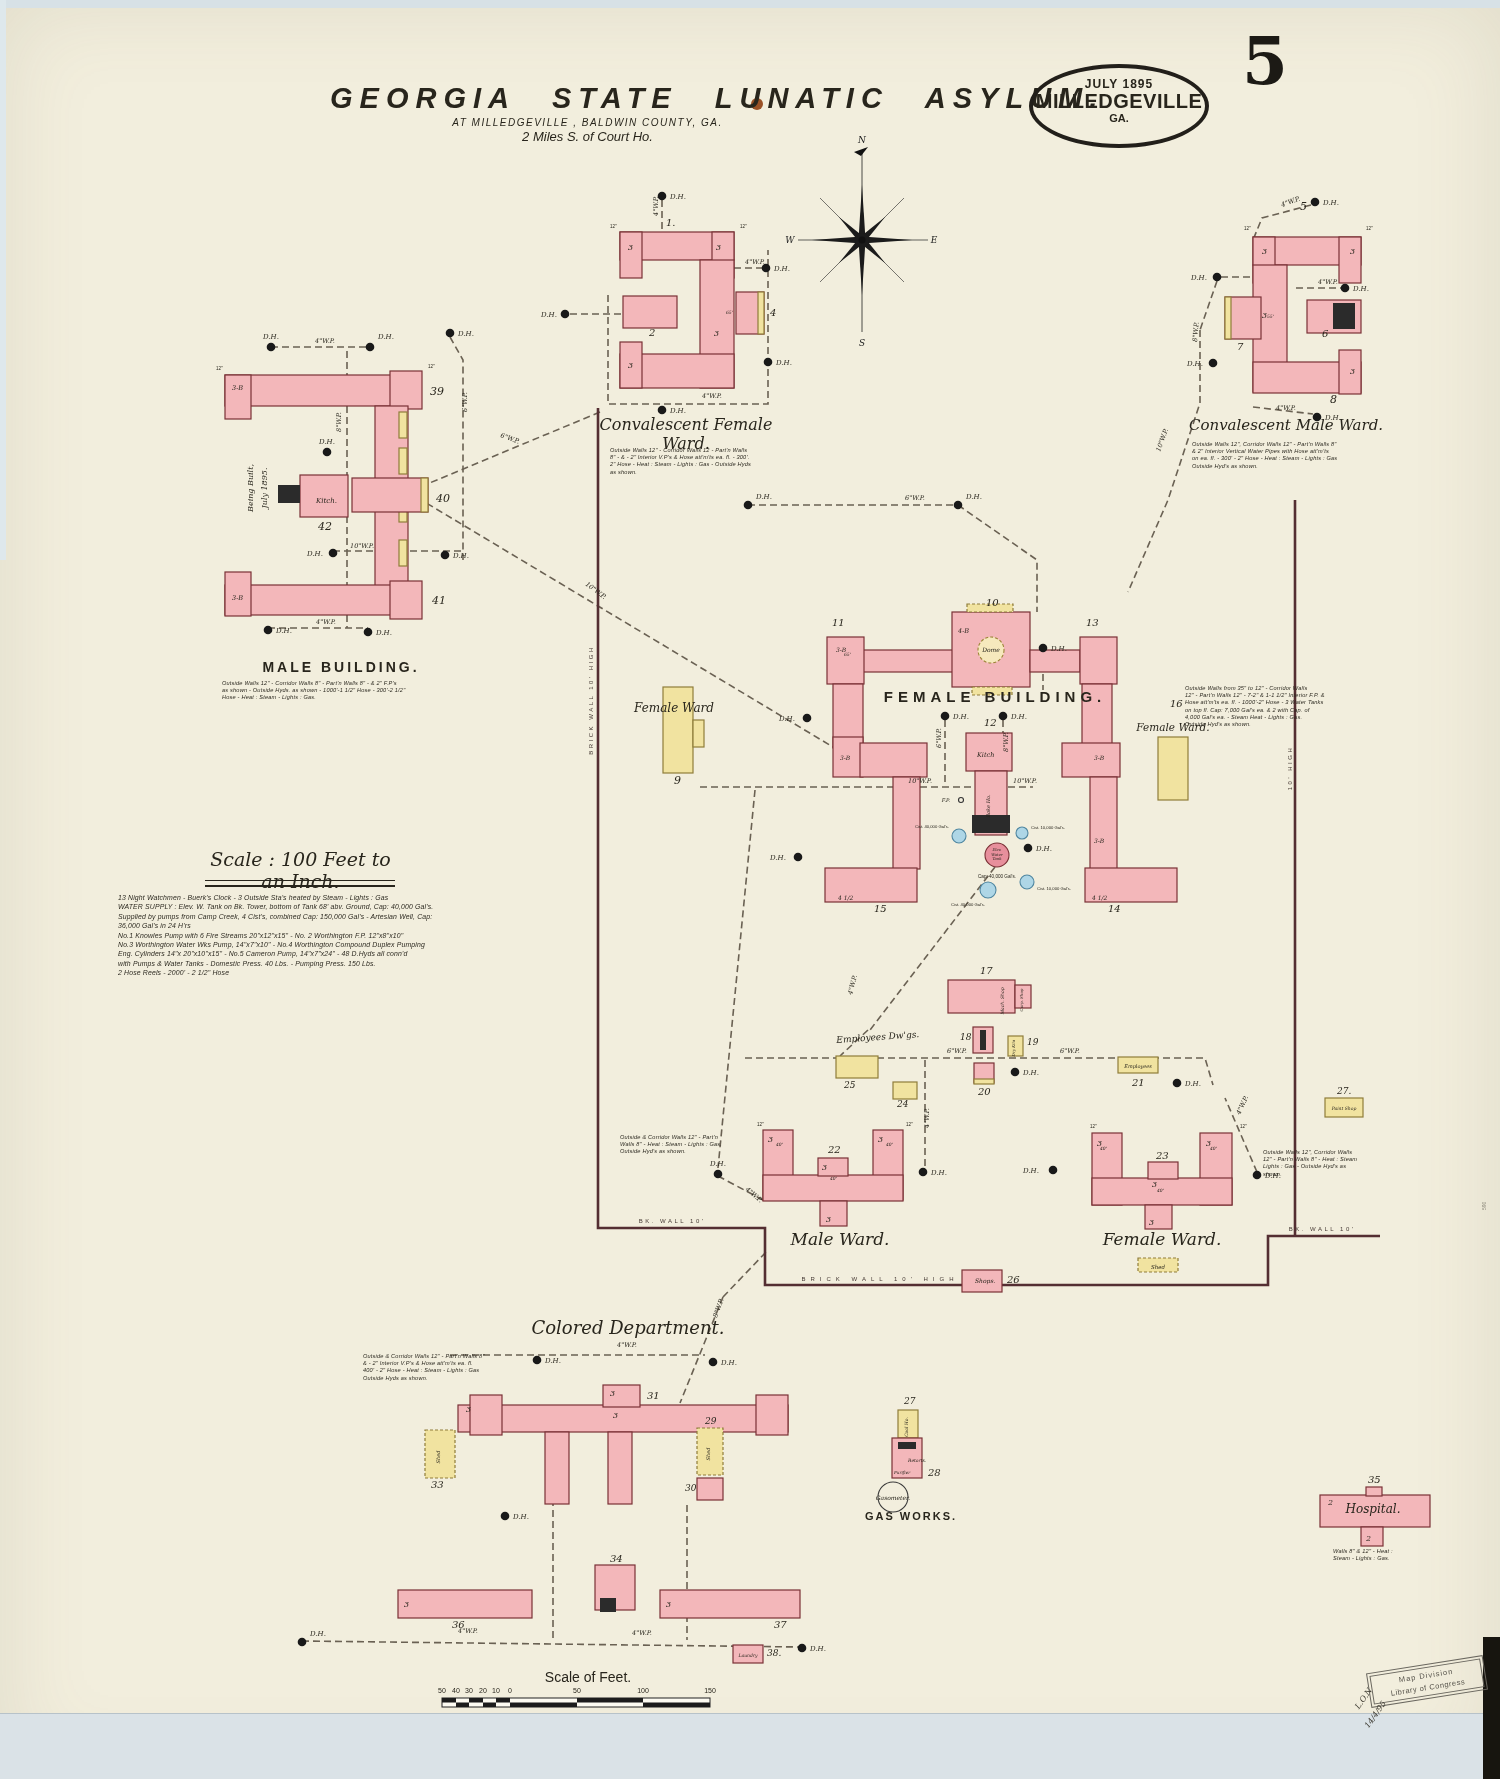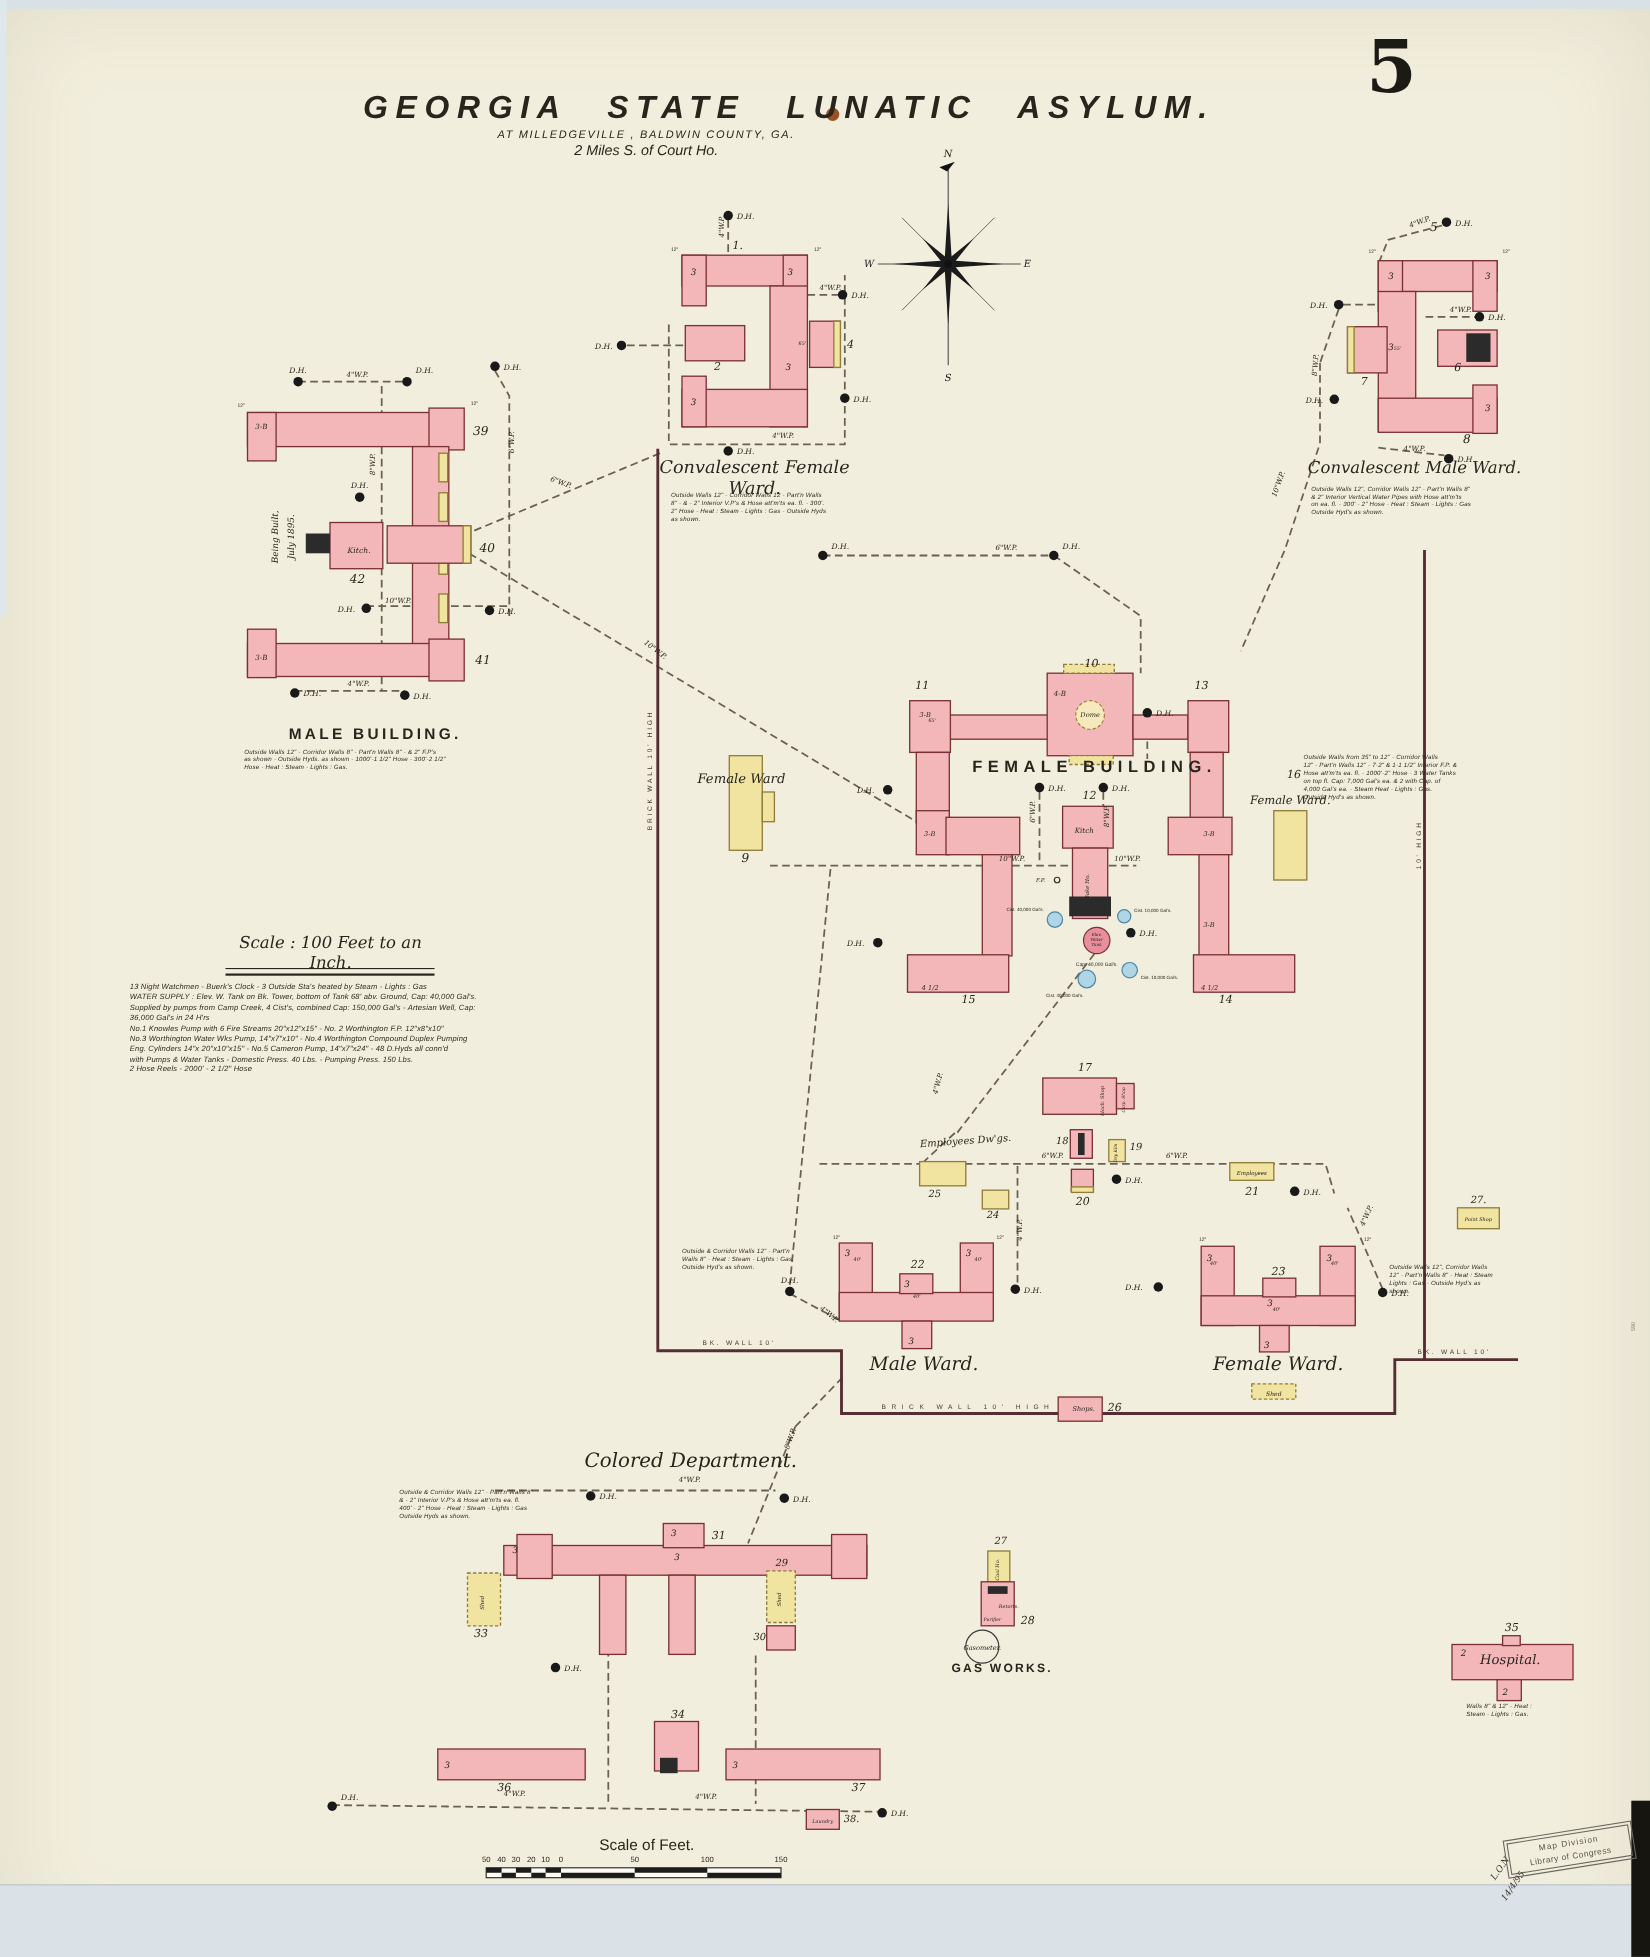--- a/index.html
+++ b/index.html
@@ -17,21 +17,21 @@
   #title-main{font-family:"Liberation Sans",sans-serif;font-style:italic;font-weight:bold;
               font-size:29px;letter-spacing:7px;word-spacing:22px;white-space:nowrap;}
   #title-sub1{font-style:italic;font-size:10px;letter-spacing:1.5px;margin-top:2px;}
   #title-sub2{font-style:italic;font-size:13px;margin-top:1px;}
   #badge{position:absolute;left:1029px;top:64px;width:172px;height:76px;border:4px solid #221f1a;
          border-radius:50%;text-align:center;background:transparent;}
   #badge .b1{font-size:12px;letter-spacing:1px;margin-top:9px;font-weight:bold;}
   #badge .b2{font-size:20px;font-weight:bold;letter-spacing:.5px;line-height:21px;}
   #badge .b3{font-size:11px;font-weight:bold;}
   #scale-head{position:absolute;left:198px;top:848px;width:205px;text-align:center;
-              font-family:"DejaVu Serif",serif;font-style:italic;font-size:15px;}
+              font-family:"DejaVu Serif",serif;font-style:italic;font-size:19px;}
   #scale-rule{position:absolute;left:205px;top:880px;width:190px;height:4px;
               border-top:1px solid #28251c;border-bottom:2px solid #28251c;}
   #gen-notes{position:absolute;left:118px;top:893px;width:360px;font-size:6.9px;
              line-height:9.4px;font-style:italic;letter-spacing:.15px;color:#2c2920;}
   #gen-notes div{white-space:nowrap;}
   #stamp{position:absolute;left:1368px;top:1664px;width:112px;padding:2px;
          border:1.5px solid #6a675f;transform:rotate(-9deg);color:#55524a;}
   #stamp .inner{border:1px solid #6a675f;text-align:center;padding:3px 1px;}
   #stamp .s1{font-size:7.5px;letter-spacing:1px;}
   #stamp .s2{font-size:7.5px;letter-spacing:.5px;margin-top:3px;white-space:nowrap;}
@@ -483,20 +483,25 @@
     </svg>
 
   <div id="page-number">5</div>
 
   <div id="title-block">
     <div id="title-main">GEORGIA STATE LUNATIC ASYLUM.</div>
     <div id="title-sub1">AT MILLEDGEVILLE ,  BALDWIN COUNTY, GA.</div>
     <div id="title-sub2">2 Miles S. of Court Ho.</div>
   </div>
 
+  <div id="badge">
+    <div class="b1">JULY 1895</div>
+    <div class="b2">MILLEDGEVILLE</div>
+    <div class="b3">GA.</div>
+  </div>
 
   <div id="scale-head">Scale : 100 Feet to an Inch.</div>
   <div id="scale-rule"></div>
   <div id="gen-notes">
       <div>13 Night Watchmen - Buerk's Clock - 3 Outside Sta's heated by Steam - Lights : Gas</div>
       <div>WATER SUPPLY :  Elev. W. Tank on Bk. Tower, bottom of Tank 68' abv. Ground, Cap: 40,000 Gal's.</div>
       <div>Supplied by pumps from Camp Creek, 4 Cist's, combined Cap: 150,000 Gal's - Artesian Well, Cap:</div>
       <div>36,000 Gal's in 24 H'rs</div>
       <div>No.1 Knowles Pump with 6 Fire Streams 20"x12"x15" - No. 2 Worthington F.P. 12"x8"x10"</div>
       <div>No.3 Worthington Water Wks Pump, 14"x7"x10" - No.4 Worthington Compound Duplex Pumping</div>

